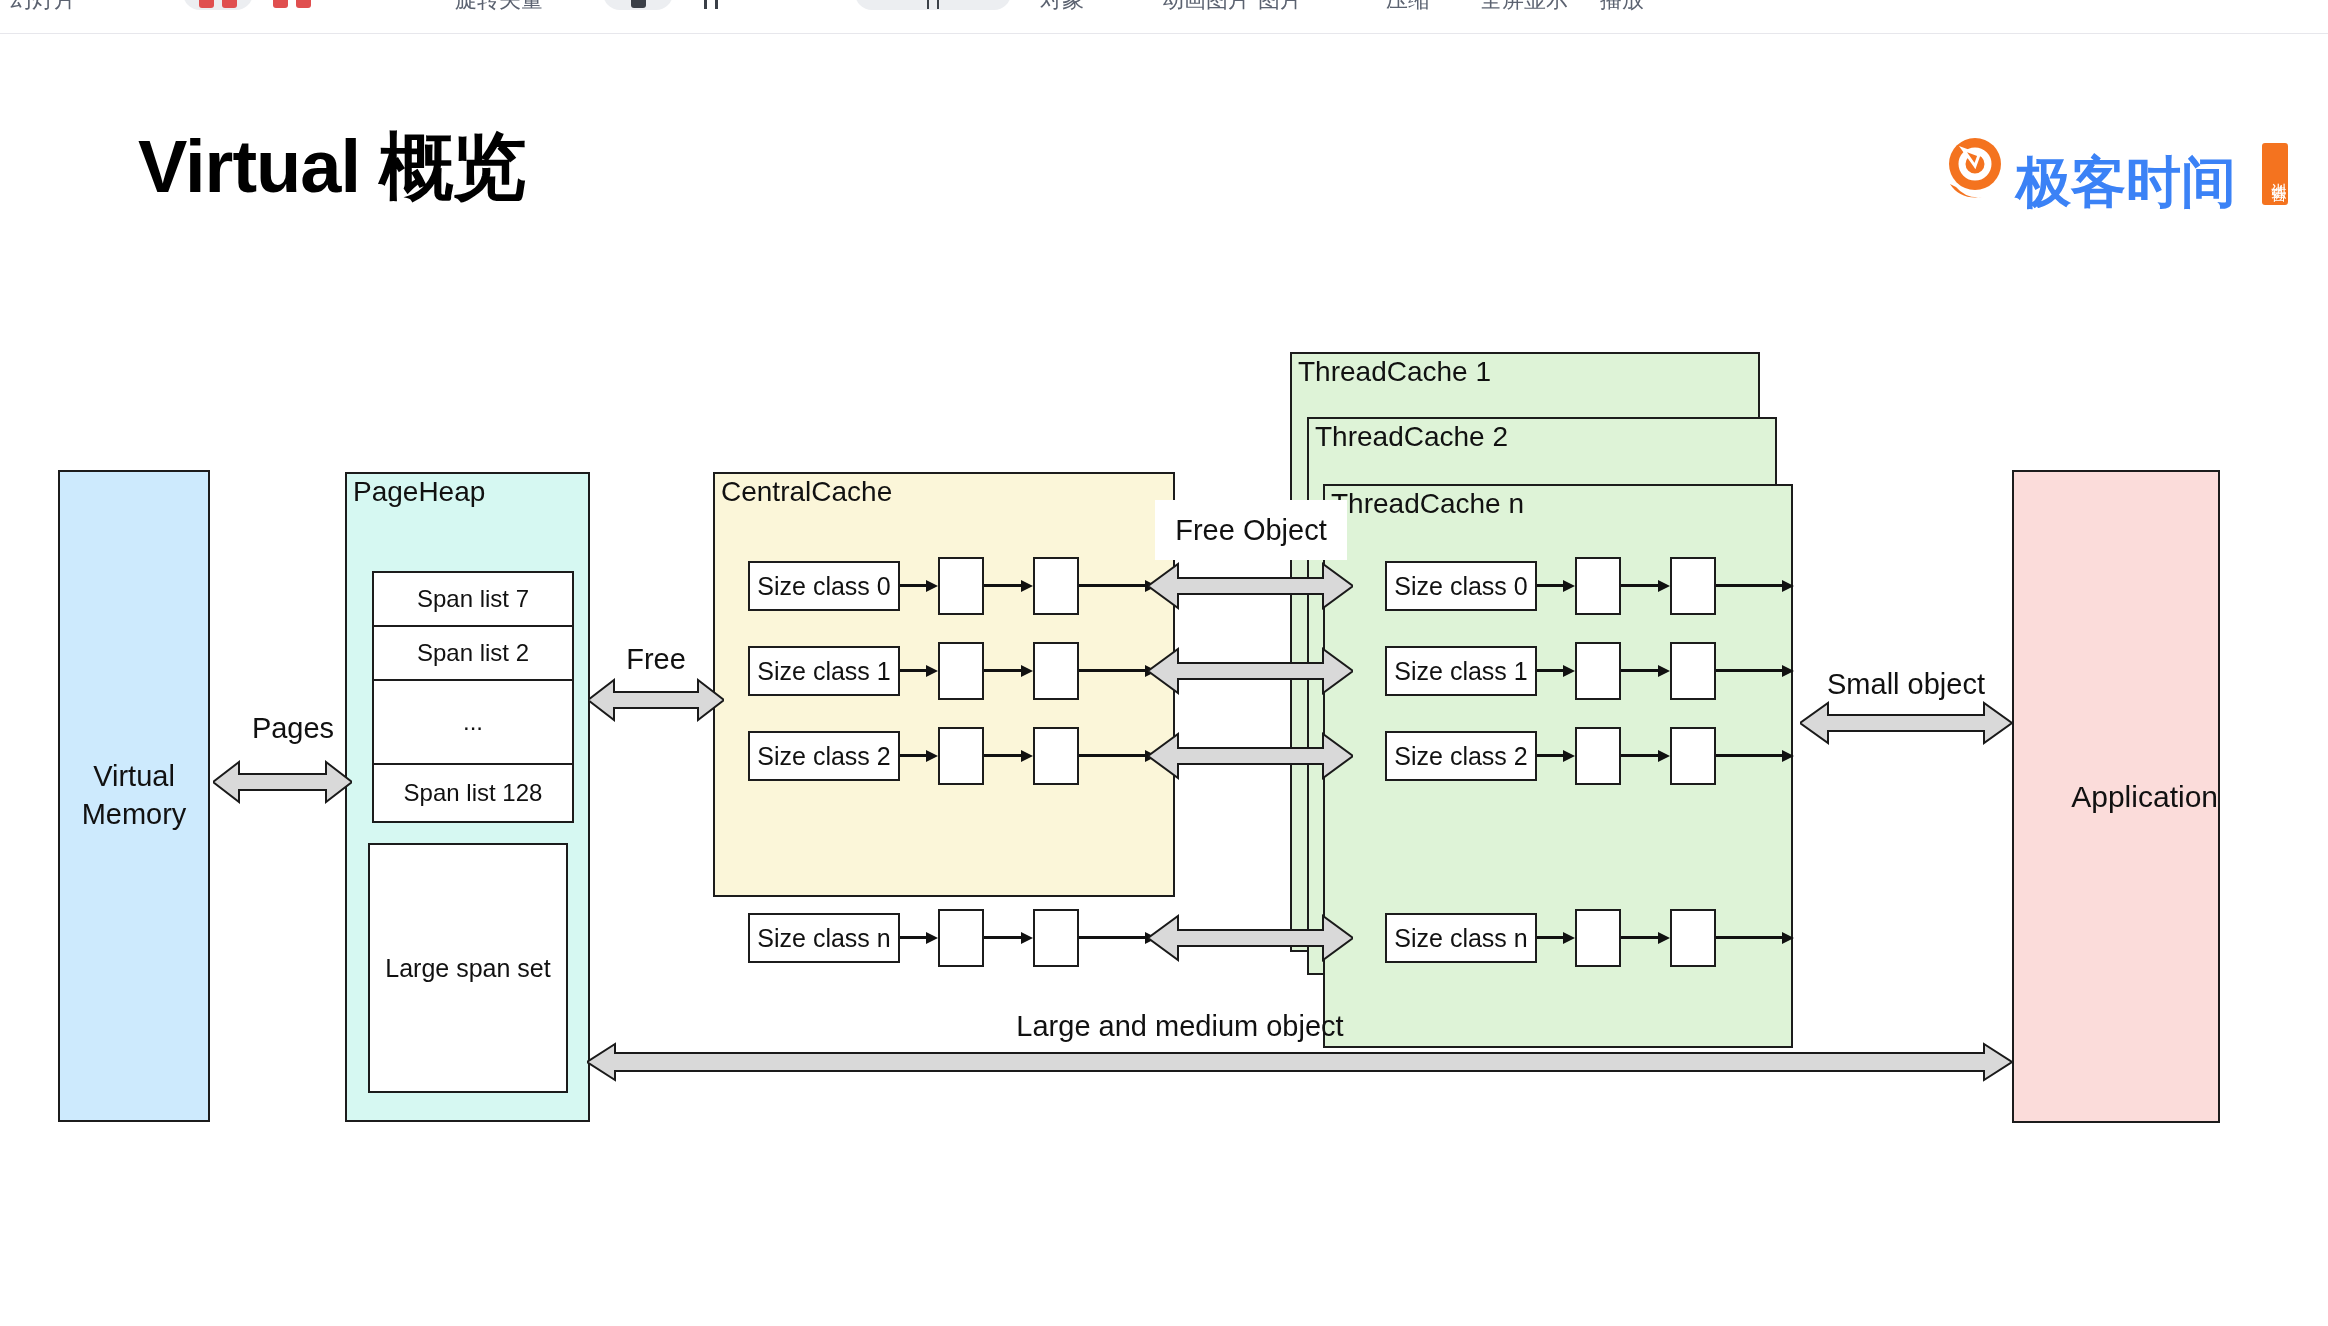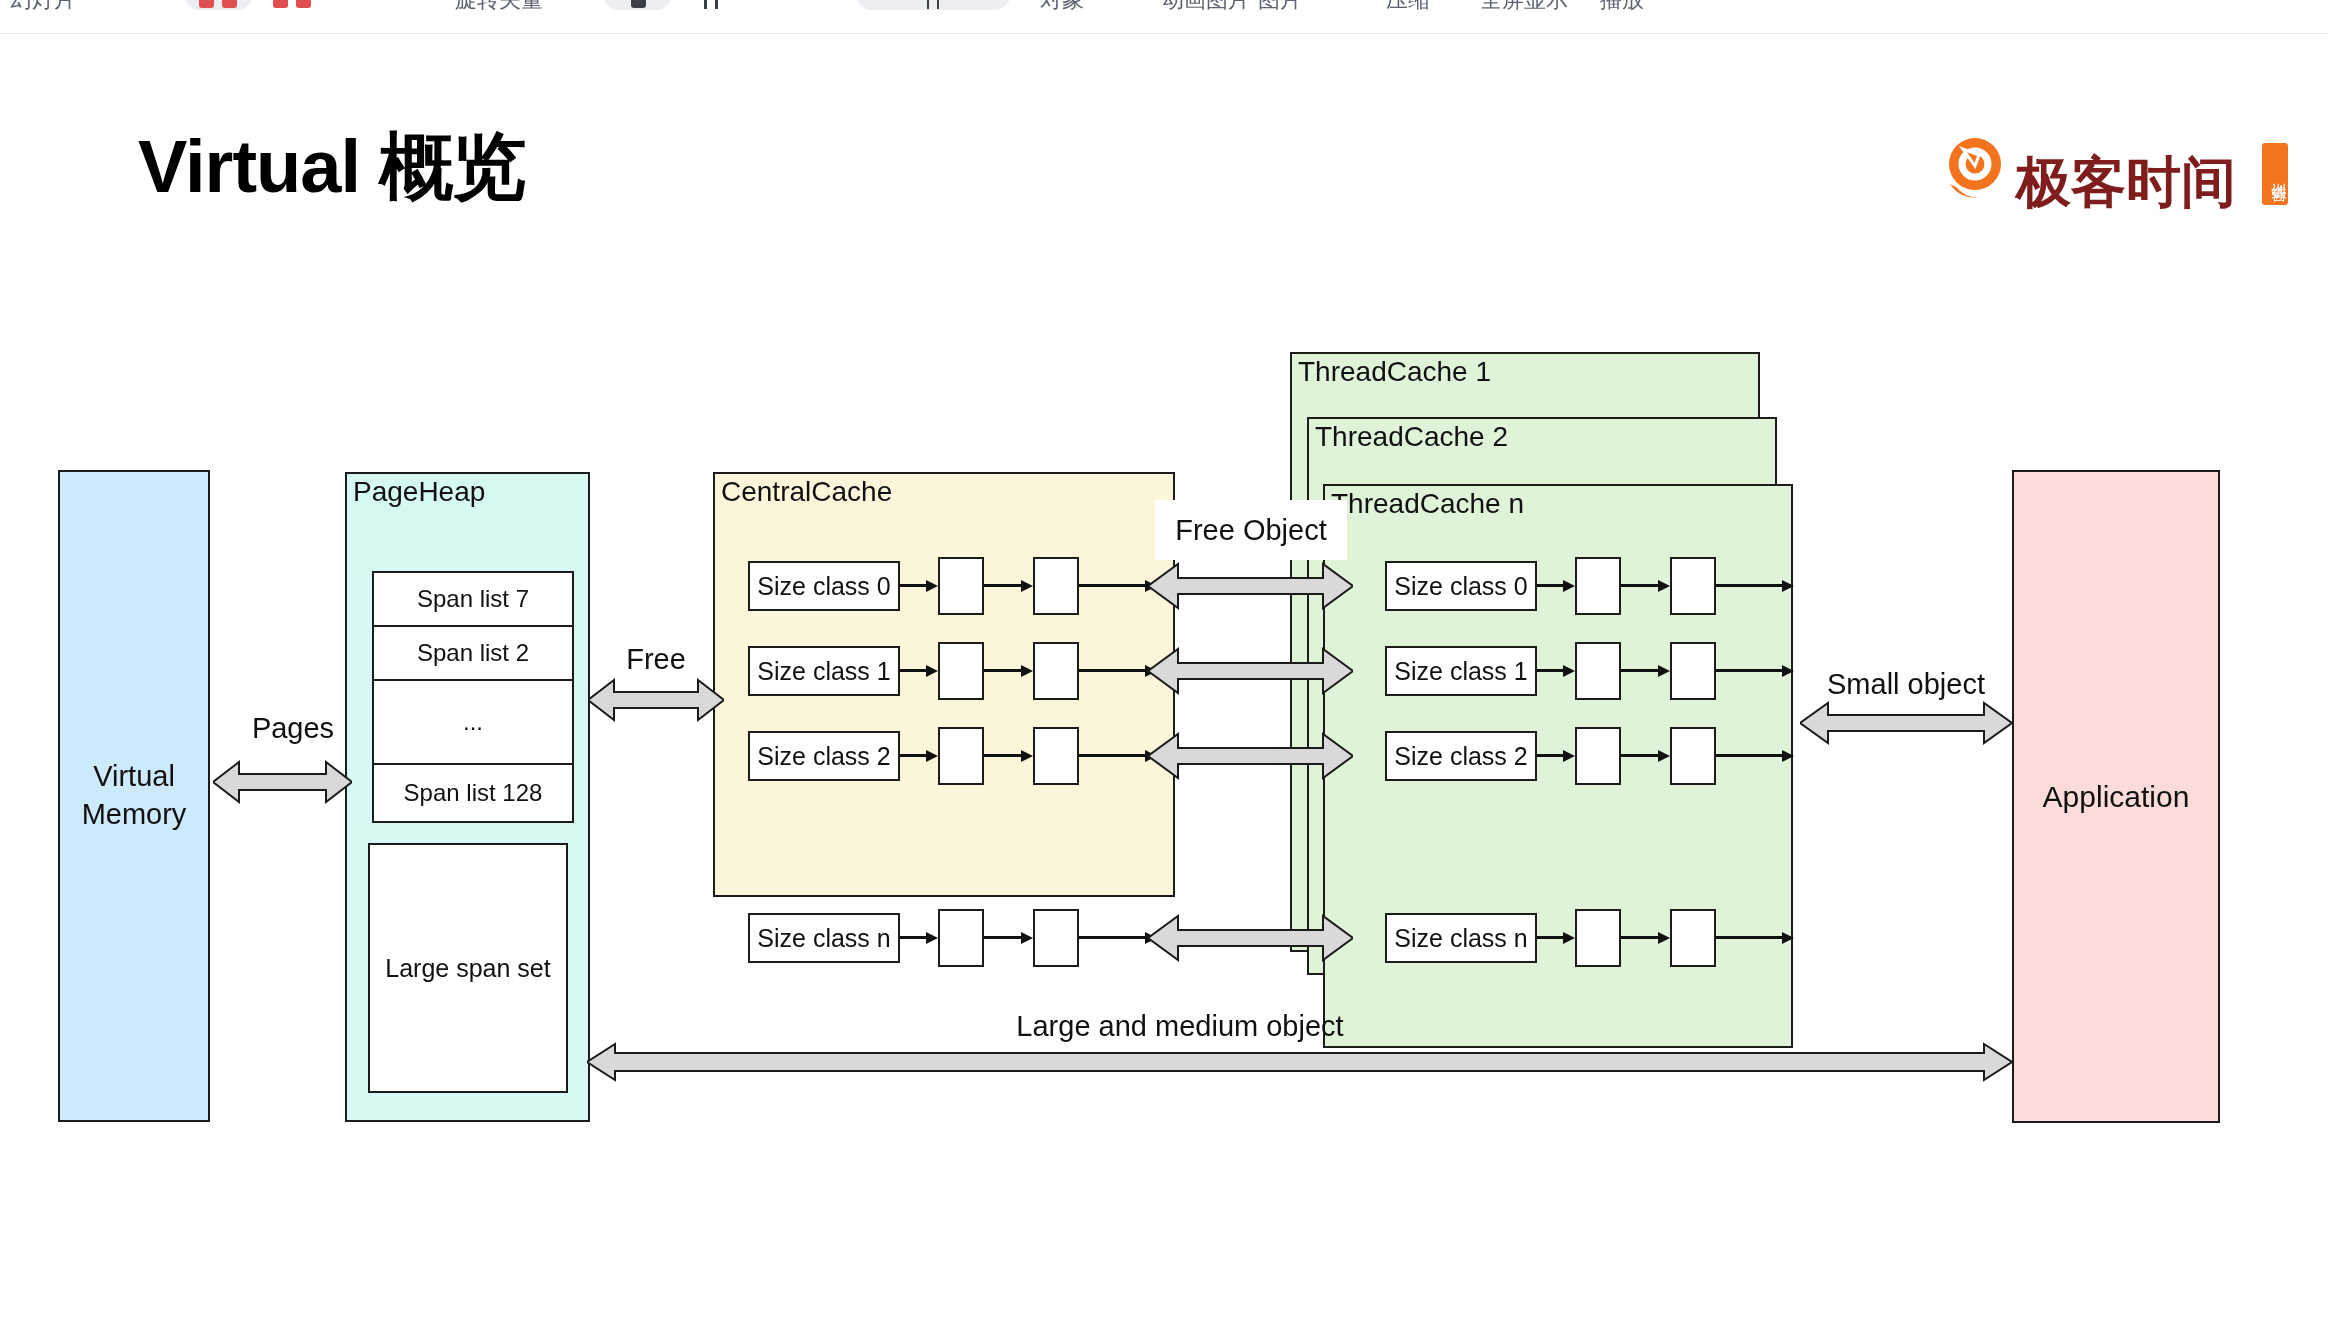--- a/index.html
+++ b/index.html
@@ -14,38 +14,38 @@
   .tb-sq{display:inline-block;width:15px;height:15px;border-radius:3px;margin-top:14px;}
   .tb-red{background:#e04f4f;}
   .tb-dark{background:#3a3f47;}
   .tb-bar{display:inline-block;width:3px;height:20px;background:#3a3f47;margin-top:12px;}
   .top-divider{position:absolute;left:0;top:33px;width:100%;height:1px;background:#e7e7ec;}
 
   
   .slide-title{position:absolute;left:138px;top:118px;font-size:74px;font-weight:700;
                letter-spacing:-1px;color:#000;}
   .logo{position:absolute;left:1944px;top:136px;height:70px;}
-  .logo-text{position:absolute;left:2016px;top:146px;font-size:55px;font-weight:700;color:#7f1d1d;}
+  .logo-text{position:absolute;left:2016px;top:146px;font-size:55px;font-weight:700;color:#3b82f6;}
   .logo-badge{position:absolute;left:2262px;top:143px;width:26px;height:62px;background:#f4731f;
               border-radius:3px;color:#fff;font-size:15px;line-height:1.2;
               writing-mode:vertical-rl;text-align:center;letter-spacing:2px;}
 
   
   .box{position:absolute;border:2px solid #1c1c1c;box-sizing:border-box;}
   .bx-vm{left:58px;top:470px;width:152px;height:652px;background:#cdeafd;
          display:flex;align-items:center;justify-content:center;text-align:center;
          font-size:29px;line-height:1.3;}
   .bx-ph{left:345px;top:472px;width:245px;height:650px;background:#d6f8f2;}
   .bx-cc{left:713px;top:472px;width:462px;height:425px;background:#fbf6d9;}
   .bx-tc{background:#def3d7;}
   .bx-tc1{left:1290px;top:352px;width:470px;height:600px;}
   .bx-tc2{left:1307px;top:417px;width:470px;height:558px;}
   .bx-tcn{left:1323px;top:484px;width:470px;height:564px;}
   .bx-app{left:2012px;top:470px;width:208px;height:653px;background:#fbdcda;
-          display:flex;align-items:center;justify-content:center;font-size:30px;}
+          display:flex;align-items:center;justify-content:flex-end;font-size:30px;}
   .box-title{position:absolute;left:6px;top:2px;font-size:28px;white-space:nowrap;}
 
   
   .span-table{position:absolute;left:372px;top:571px;width:202px;background:#fff;
               border:2px solid #1c1c1c;box-sizing:border-box;}
   .span-row{height:54px;border-bottom:2px solid #1c1c1c;display:flex;align-items:center;
             justify-content:center;font-size:24px;box-sizing:border-box;}
   .span-row.dots{height:84px;}
   .span-row:last-child{border-bottom:none;height:56px;}
   .lss{position:absolute;left:368px;top:843px;width:200px;height:250px;background:#fff;

